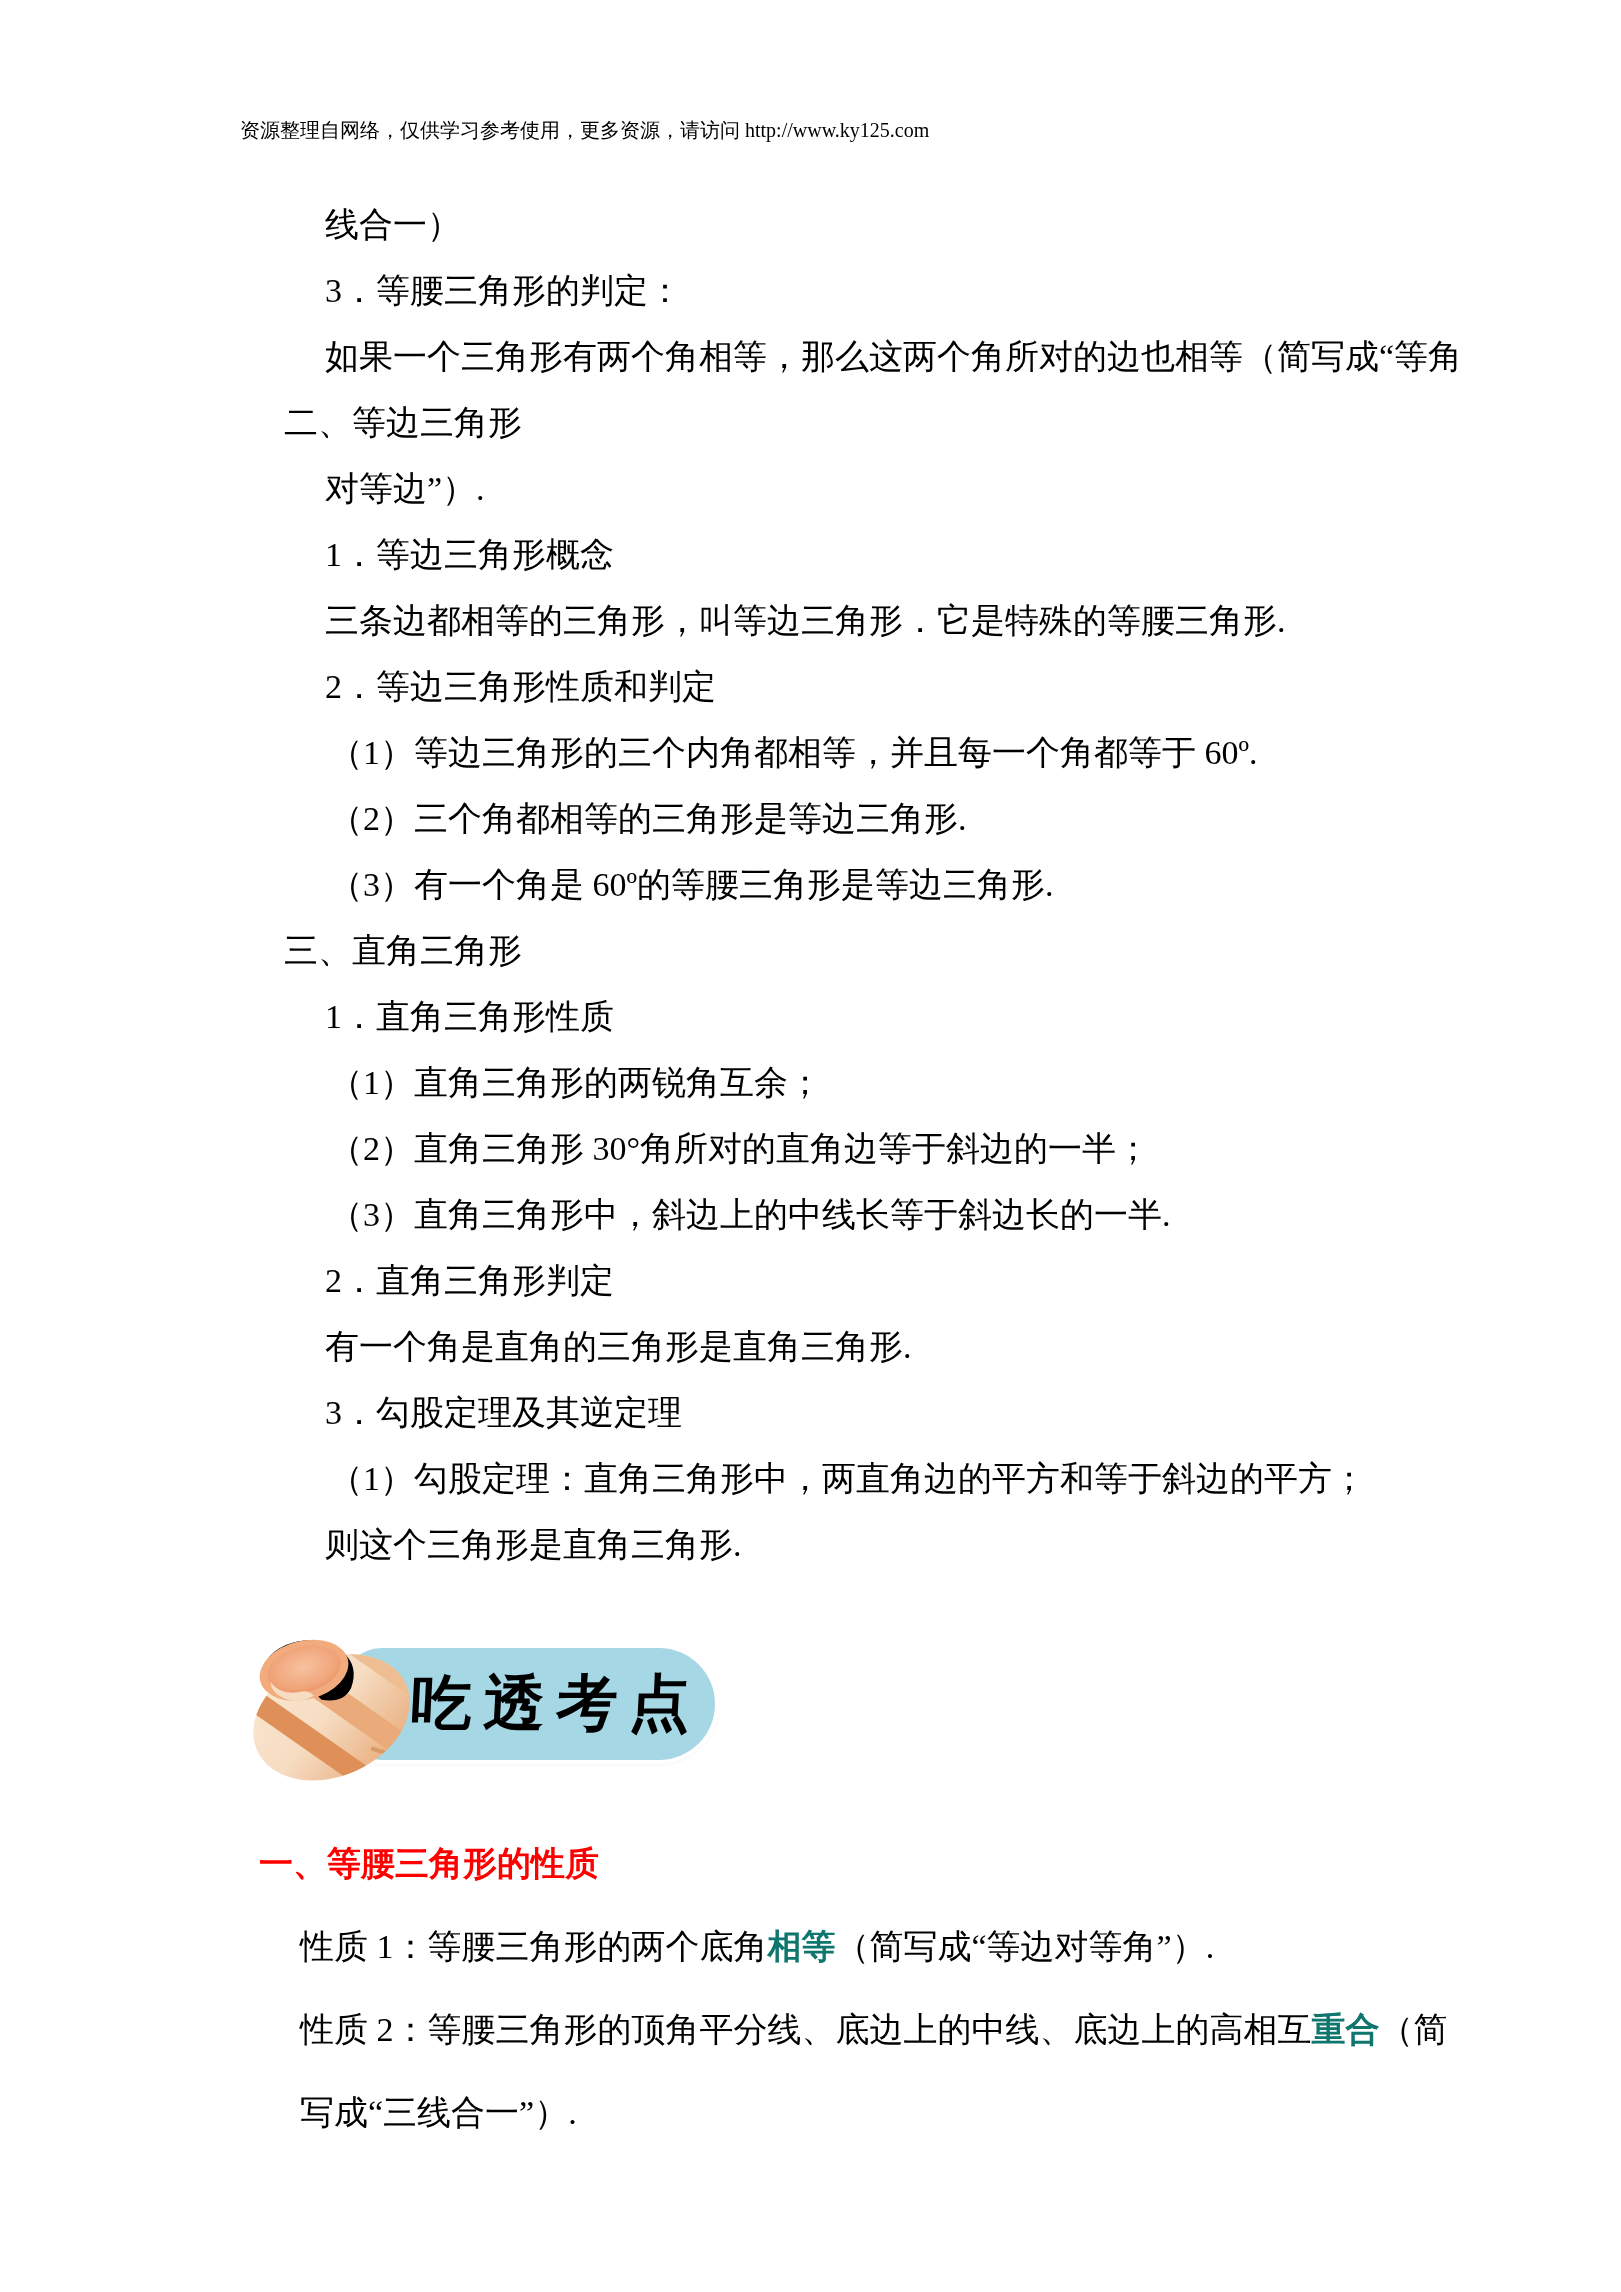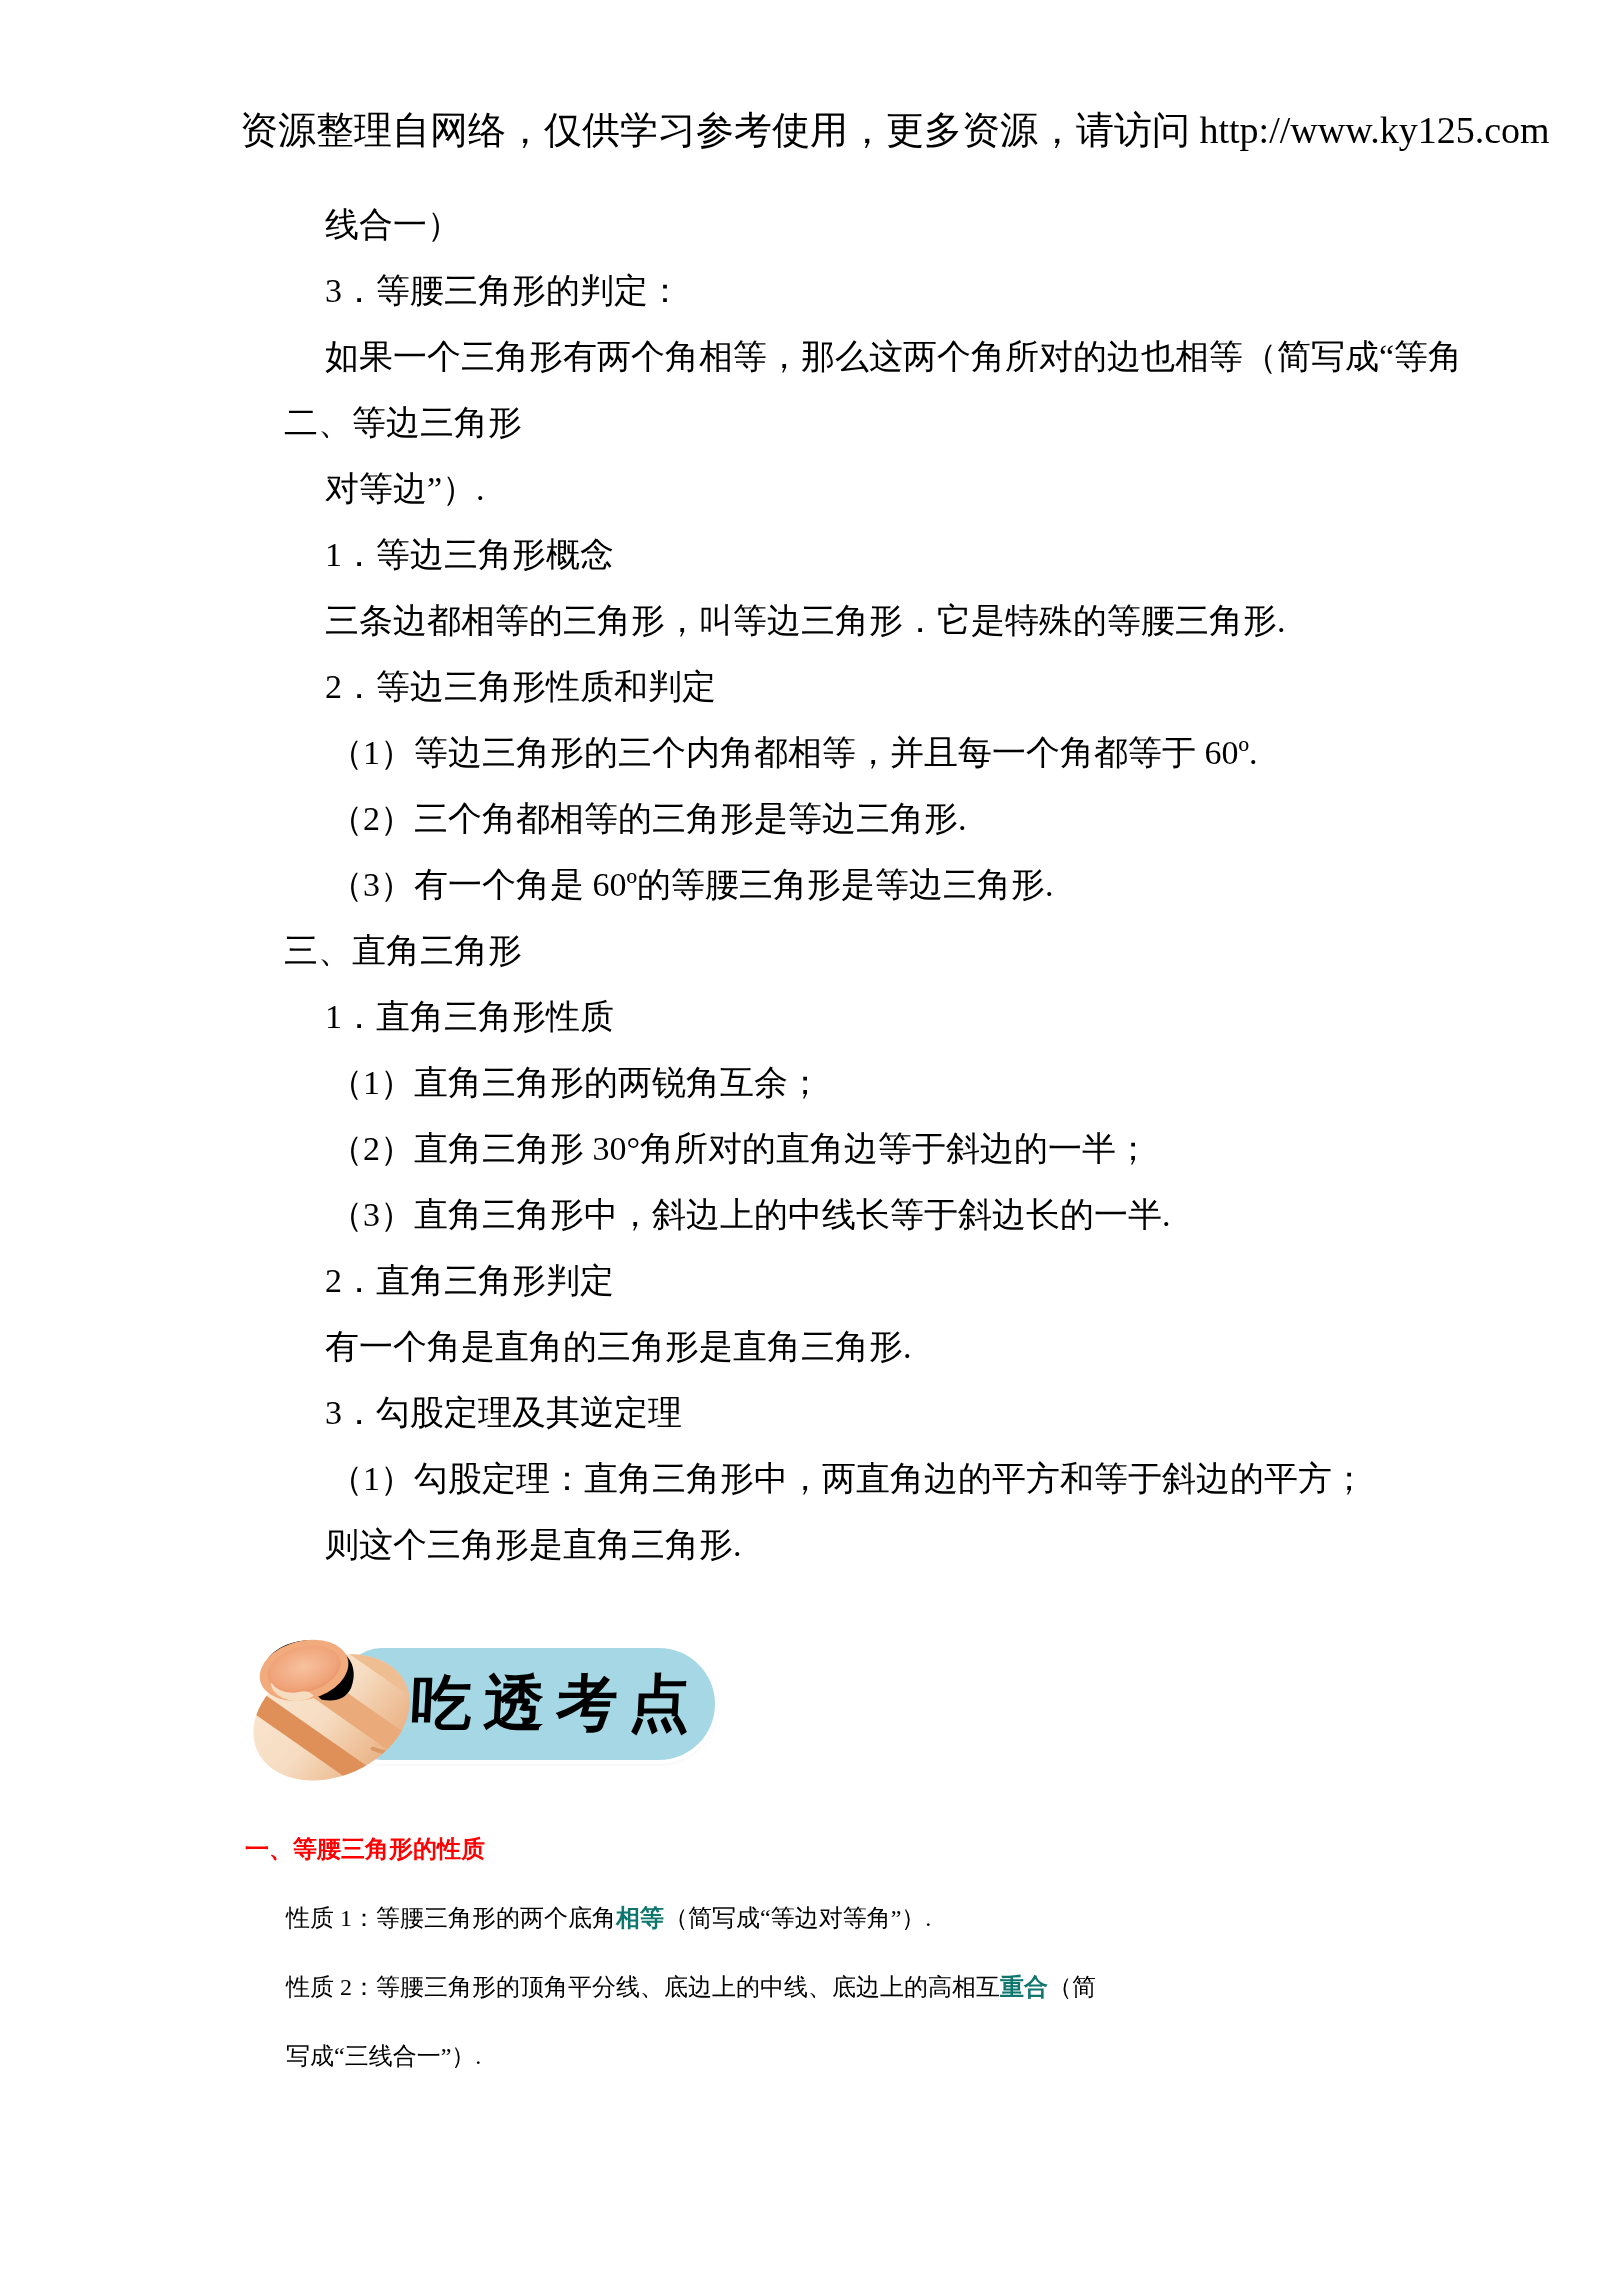--- a/index.html
+++ b/index.html
@@ -8,21 +8,21 @@
     width:1621px;height:2293px;
     margin:0 auto;
     background:#ffffff;
     overflow:hidden;
     font-family:"Liberation Serif","DejaVu Serif",serif;
     color:#000000;
   }
   .header-notice{
     position:absolute;
     top:110px;left:240px;
-    font-size:38px;line-height:41px;
+    font-size:20px;line-height:41px;
     white-space:nowrap;
   }
   .textblock{
     position:absolute;
     top:192px;left:0;right:0;padding-left:39px;
   }
   .ln{
     margin:0;
     height:66px;line-height:66px;
     font-size:34px;
@@ -57,23 +57,23 @@
     transform:skewX(-3deg);
     white-space:nowrap;
   }
   .badge svg{position:absolute;left:0;top:0;}
   
   .bottomblock{
     position:absolute;
     top:1815px;left:0;right:0;
   }
   .bln{
-    margin:0;
+    margin:14px;
     height:69px;line-height:69px;
-    font-size:24px;
+    font-size:34px;
     white-space:nowrap;
   }
   .bheading{font-weight:bold;color:#ff0000;}
 </style>
 </head>
 <body>
 
 <div class="page">
 
   <div class="header-notice">资源整理自网络，仅供学习参考使用，更多资源，请访问 http://www.ky125.com</div>

